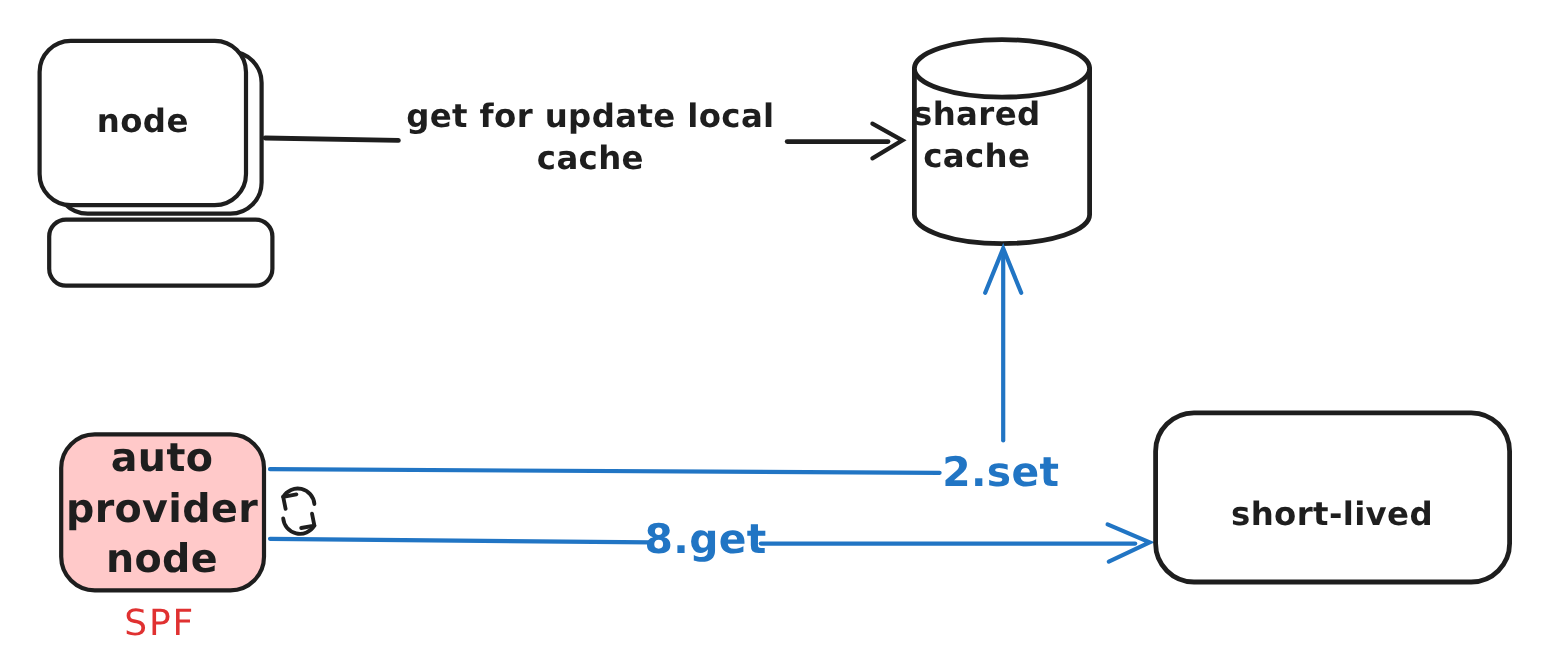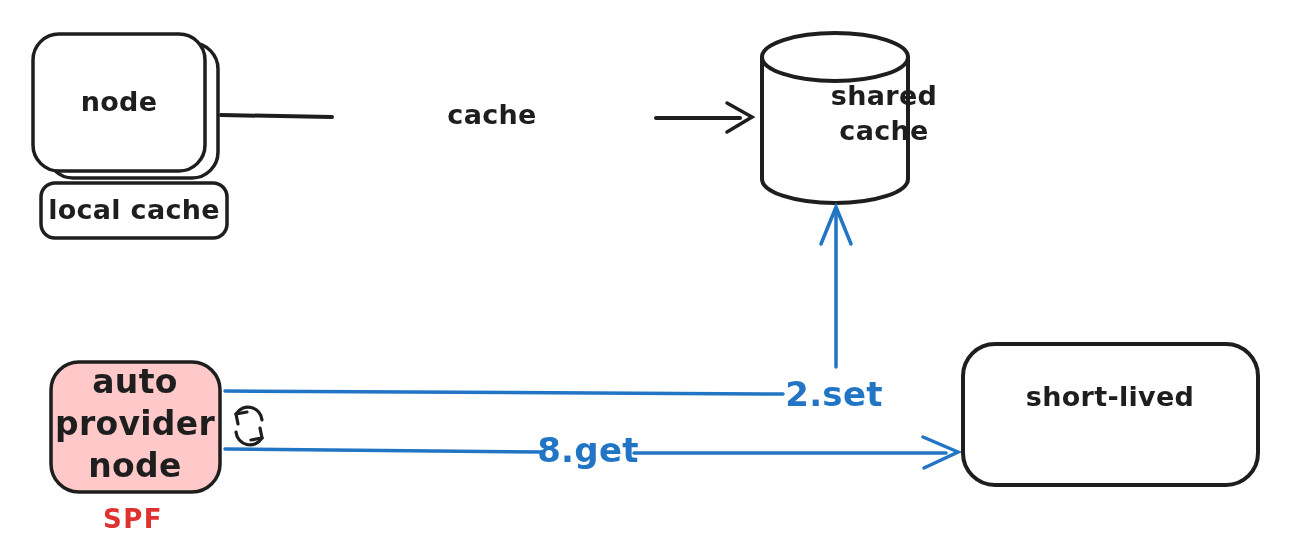--- a/index.html
+++ b/index.html
@@ -35,22 +35,22 @@
   .label .line { display: block; }
   .fs28 { font-size: 27px; }
   .fs26 { font-size: 33px; }
   .edge-label-blue {
     color: #2175c4;
     font-size: 34px;
     font-weight: 700;
   }
   .badge-red {
     color: #e03131;
-    font-size: 26px;
-    font-weight: 700;
+    font-size: 30px;
+    font-weight: 400;
     letter-spacing: 1.5px;
   }
 </style>
 </head>
 <body>
 
 <div class="canvas">
 
   <svg class="shapes" viewBox="0 0 1300 560">
 
@@ -90,40 +90,40 @@
       <path d="M 236 414 l 11 -2 M 236 414 l 2 10"></path>
       <path d="M 236 432 A 14 14 0 0 0 262 438"></path>
       <path d="M 262 438 l -11 2 M 262 438 l -2 -10"></path>
     </g>
 
     <rect x="963" y="344" width="295" height="141" rx="32" fill="#ffffff" stroke="#1e1e1e" stroke-width="4"></rect>
   </svg>
 
   <div class="label fs28" style="left:119px; top:102px;">node</div>
 
-  <div class="label fs28" style="left:134px; top:210px;">local cache</div>
 
   <div class="label fs28" style="left:492px; top:115px;">
+    <span class="line">get for update local</span>
     <span class="line">cache</span>
   </div>
 
-  <div class="label fs28" style="left:884px; top:114px;text-align:center;">
+  <div class="label fs28" style="left:814px; top:114px;text-align:center;">
     <span class="line">shared</span>
     <span class="line">cache</span>
   </div>
 
   <div class="label fs26" style="left:135px; top:424px;">
     <span class="line">auto</span>
     <span class="line">provider</span>
     <span class="line">node</span>
   </div>
 
   <div class="label badge-red" style="left:133px; top:520px;">SPF</div>
 
   <div class="label edge-label-blue" style="left:834px; top:395px;">2.set</div>
 
   <div class="label edge-label-blue" style="left:588px; top:451px;">8.get</div>
 
-  <div class="label fs28" style="left:1110px; top:397px;">
+  <div class="label fs28" style="left:1110px; top:430px;">
     <span class="line">short-lived</span>
   </div>
 
 </div>
 
 </body></html>

